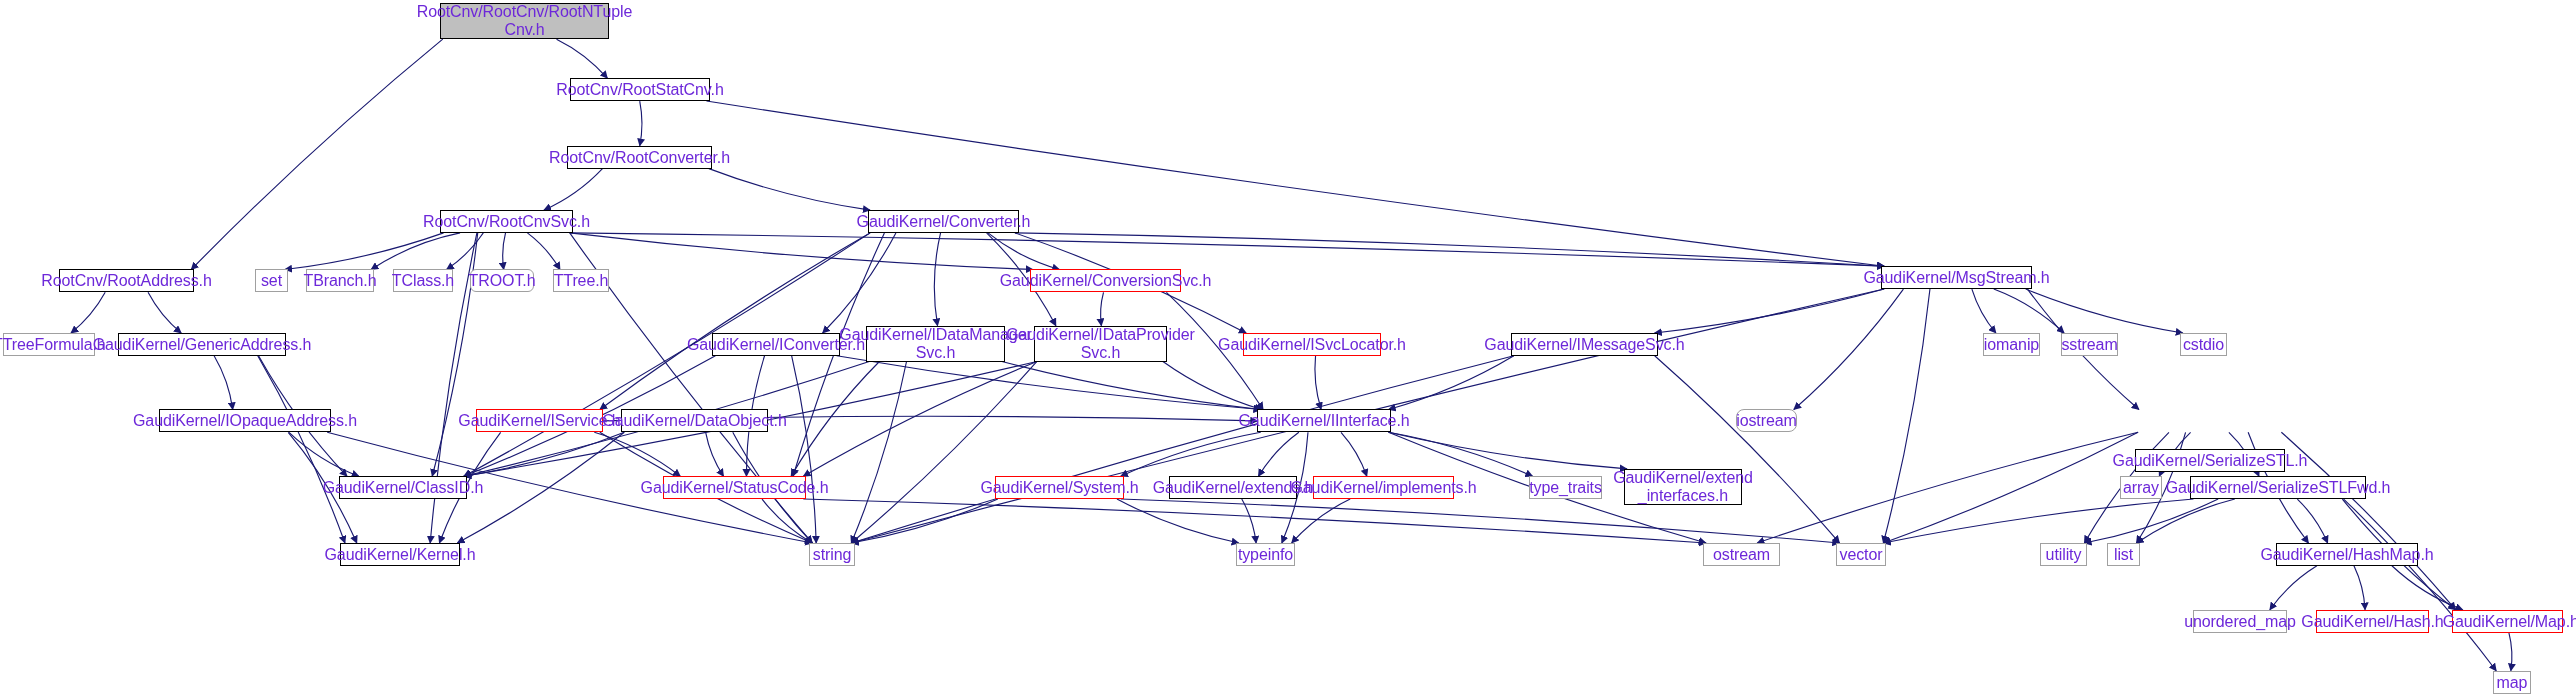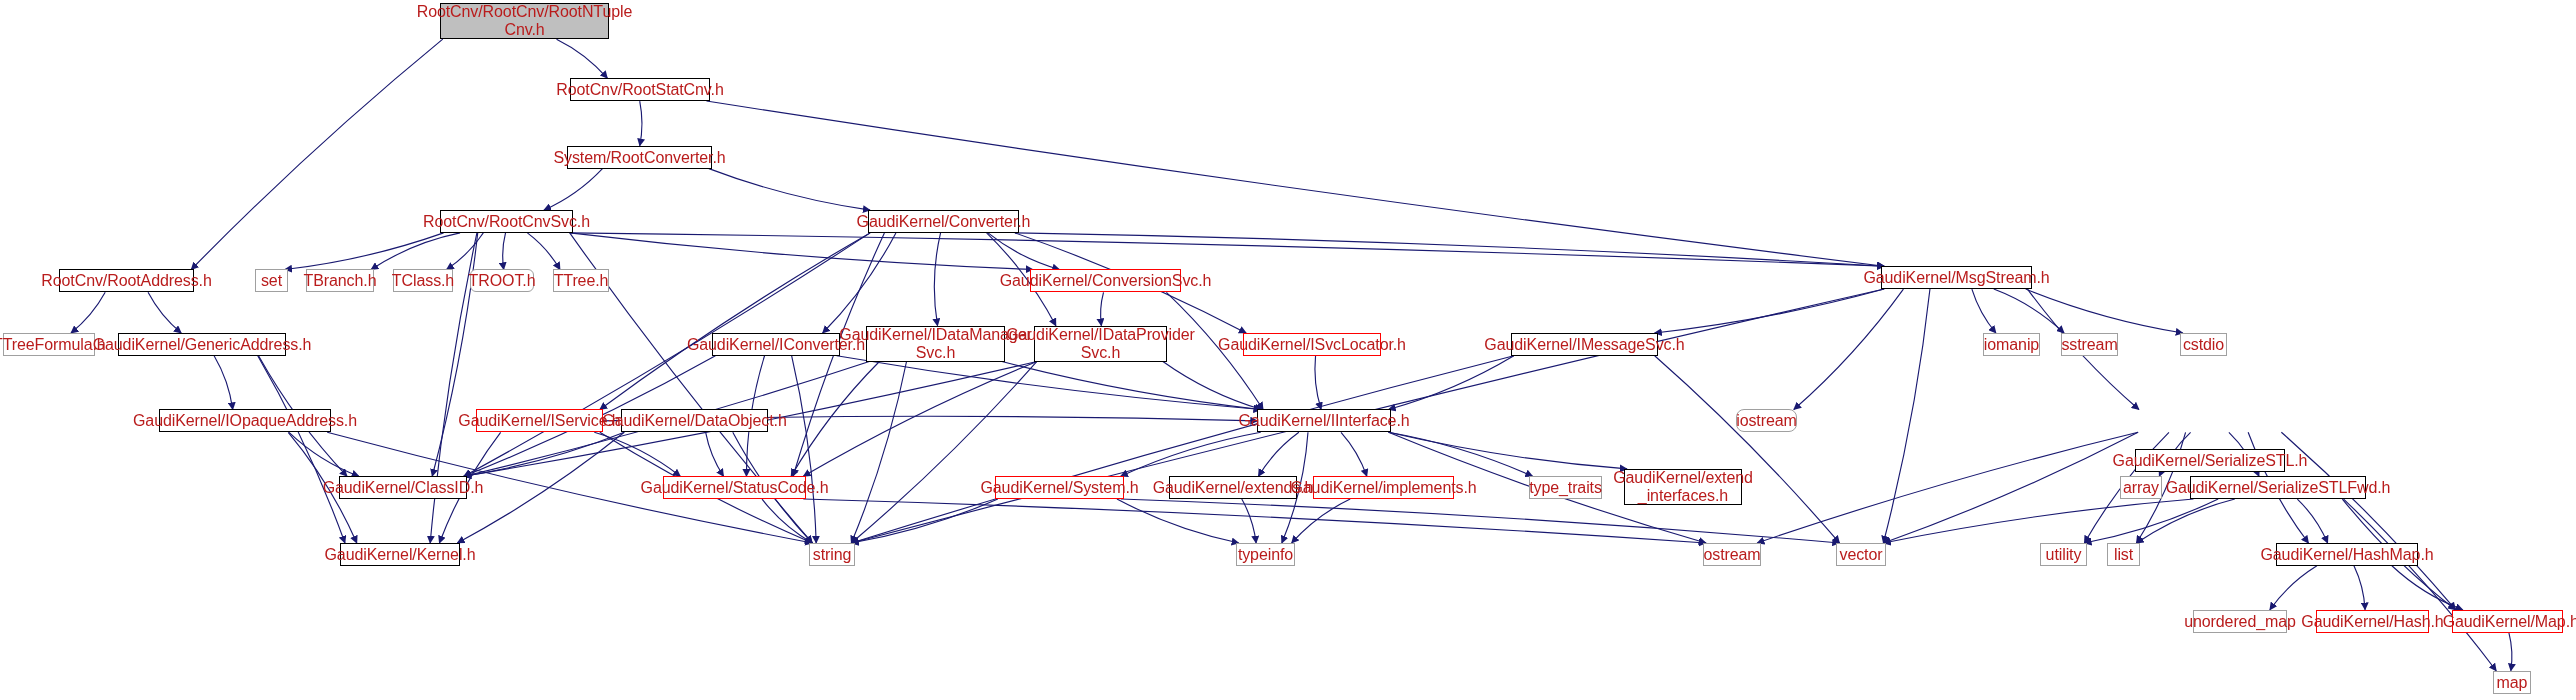--- a/index.html
+++ b/index.html
@@ -25,21 +25,21 @@
     pointer-events: none;
   }
   .node {
     position: absolute;
     box-sizing: border-box;
     display: flex;
     align-items: center;
     justify-content: center;
     text-align: center;
     line-height: 1.12;
-    color: #b91c1c;
+    color: #6d28d9;
     background: #ffffff;
     border: 0.8px solid #000000;
     font-size: 16px;
     letter-spacing: -0.1px;
     white-space: pre-line;
     padding: 0 1.6px;
     z-index: 5;
   }
   
   .node.sys {
@@ -164,21 +164,21 @@
         <path d="M 2846.68 695 C 2824.0222 709.00124, 2804.3498000000004 727.36124, 2788.82 749" marker-end="url(#arrow)"></path>
         <path d="M 2892.18 695 C 2900.2452 711.91976, 2904.8828 730.2797599999999, 2905.82 749" marker-end="url(#arrow)"></path>
         <path d="M 2938.8 695 C 2963.913 718.5554000000001, 2993.4590000000003 736.9154, 3025.7 749" marker-end="url(#arrow)"></path>
         <path d="M 3082.54 777 C 3086.4406 792.35028, 3087.2634 808.33028, 3084.96 824" marker-end="url(#arrow)"></path>
       </g>
   </svg>
   <div id="nodes">
       <div class="node root" style="left: 440px; top: 3.3px; width: 169px; height: 36px;">RootCnv/RootCnv/RootNTuple
 Cnv.h</div>
       <div class="node" style="left: 570px; top: 78px; width: 140px; height: 23px;">RootCnv/RootStatCnv.h</div>
-      <div class="node" style="left: 567px; top: 146px; width: 145px; height: 23px;">System/RootConverter.h</div>
+      <div class="node" style="left: 567px; top: 146px; width: 145px; height: 23px;">RootCnv/RootConverter.h</div>
       <div class="node" style="left: 440px; top: 210px; width: 133px; height: 23px;">RootCnv/RootCnvSvc.h</div>
       <div class="node" style="left: 868px; top: 210px; width: 151px; height: 23px;">GaudiKernel/Converter.h</div>
       <div class="node" style="left: 1881px; top: 266px; width: 151px; height: 23px;">GaudiKernel/MsgStream.h</div>
       <div class="node" style="left: 59px; top: 269px; width: 135px; height: 23px;">RootCnv/RootAddress.h</div>
       <div class="node sys" style="left: 255px; top: 269px; width: 33px; height: 23px;">set</div>
       <div class="node sys" style="left: 306px; top: 269px; width: 68px; height: 23px;">TBranch.h</div>
       <div class="node sys" style="left: 393px; top: 269px; width: 60px; height: 23px;">TClass.h</div>
       <div class="node sys" style="left: 470px; top: 269px; width: 64px; height: 23px; border-radius: 6px;">TROOT.h</div>
       <div class="node sys" style="left: 553px; top: 269px; width: 56px; height: 23px;">TTree.h</div>
       <div class="node red" style="left: 1030px; top: 269px; width: 151px; height: 23px;">GaudiKernel/ConversionSvc.h</div>
@@ -206,21 +206,21 @@
       <div class="node" style="left: 1169px; top: 476px; width: 128px; height: 23px;">GaudiKernel/extends.h</div>
       <div class="node red" style="left: 1313px; top: 476px; width: 141px; height: 23px;">GaudiKernel/implements.h</div>
       <div class="node sys" style="left: 1529px; top: 476px; width: 73px; height: 23px;">type_traits</div>
       <div class="node" style="left: 1624px; top: 469px; width: 118px; height: 36px;">GaudiKernel/extend
 _interfaces.h</div>
       <div class="node sys" style="left: 2120px; top: 476px; width: 42px; height: 23px;">array</div>
       <div class="node" style="left: 2190px; top: 476px; width: 176px; height: 23px;">GaudiKernel/SerializeSTLFwd.h</div>
       <div class="node" style="left: 340px; top: 543px; width: 120px; height: 23px;">GaudiKernel/Kernel.h</div>
       <div class="node sys" style="left: 809px; top: 543px; width: 46px; height: 23px;">string</div>
       <div class="node sys" style="left: 1236px; top: 543px; width: 59px; height: 23px;">typeinfo</div>
-      <div class="node sys" style="left: 1703px; top: 543px; width: 58px; height: 23px;">ostream</div>
+      <div class="node sys" style="left: 1703px; top: 543px; width: 77px; height: 23px;">ostream</div>
       <div class="node sys" style="left: 1836px; top: 543px; width: 50px; height: 23px;">vector</div>
       <div class="node sys" style="left: 2040px; top: 543px; width: 47px; height: 23px;">utility</div>
       <div class="node sys" style="left: 2107px; top: 543px; width: 33px; height: 23px;">list</div>
       <div class="node" style="left: 2276px; top: 543px; width: 142px; height: 23px;">GaudiKernel/HashMap.h</div>
       <div class="node sys" style="left: 2193px; top: 610px; width: 94px; height: 23px;">unordered_map</div>
       <div class="node red" style="left: 2316px; top: 610px; width: 113px; height: 23px;">GaudiKernel/Hash.h</div>
       <div class="node red" style="left: 2452px; top: 610px; width: 111px; height: 23px; padding-left: 8px;">GaudiKernel/Map.h</div>
       <div class="node sys" style="left: 2493px; top: 671px; width: 38px; height: 23px;">map</div>
     </div>
 </div>

